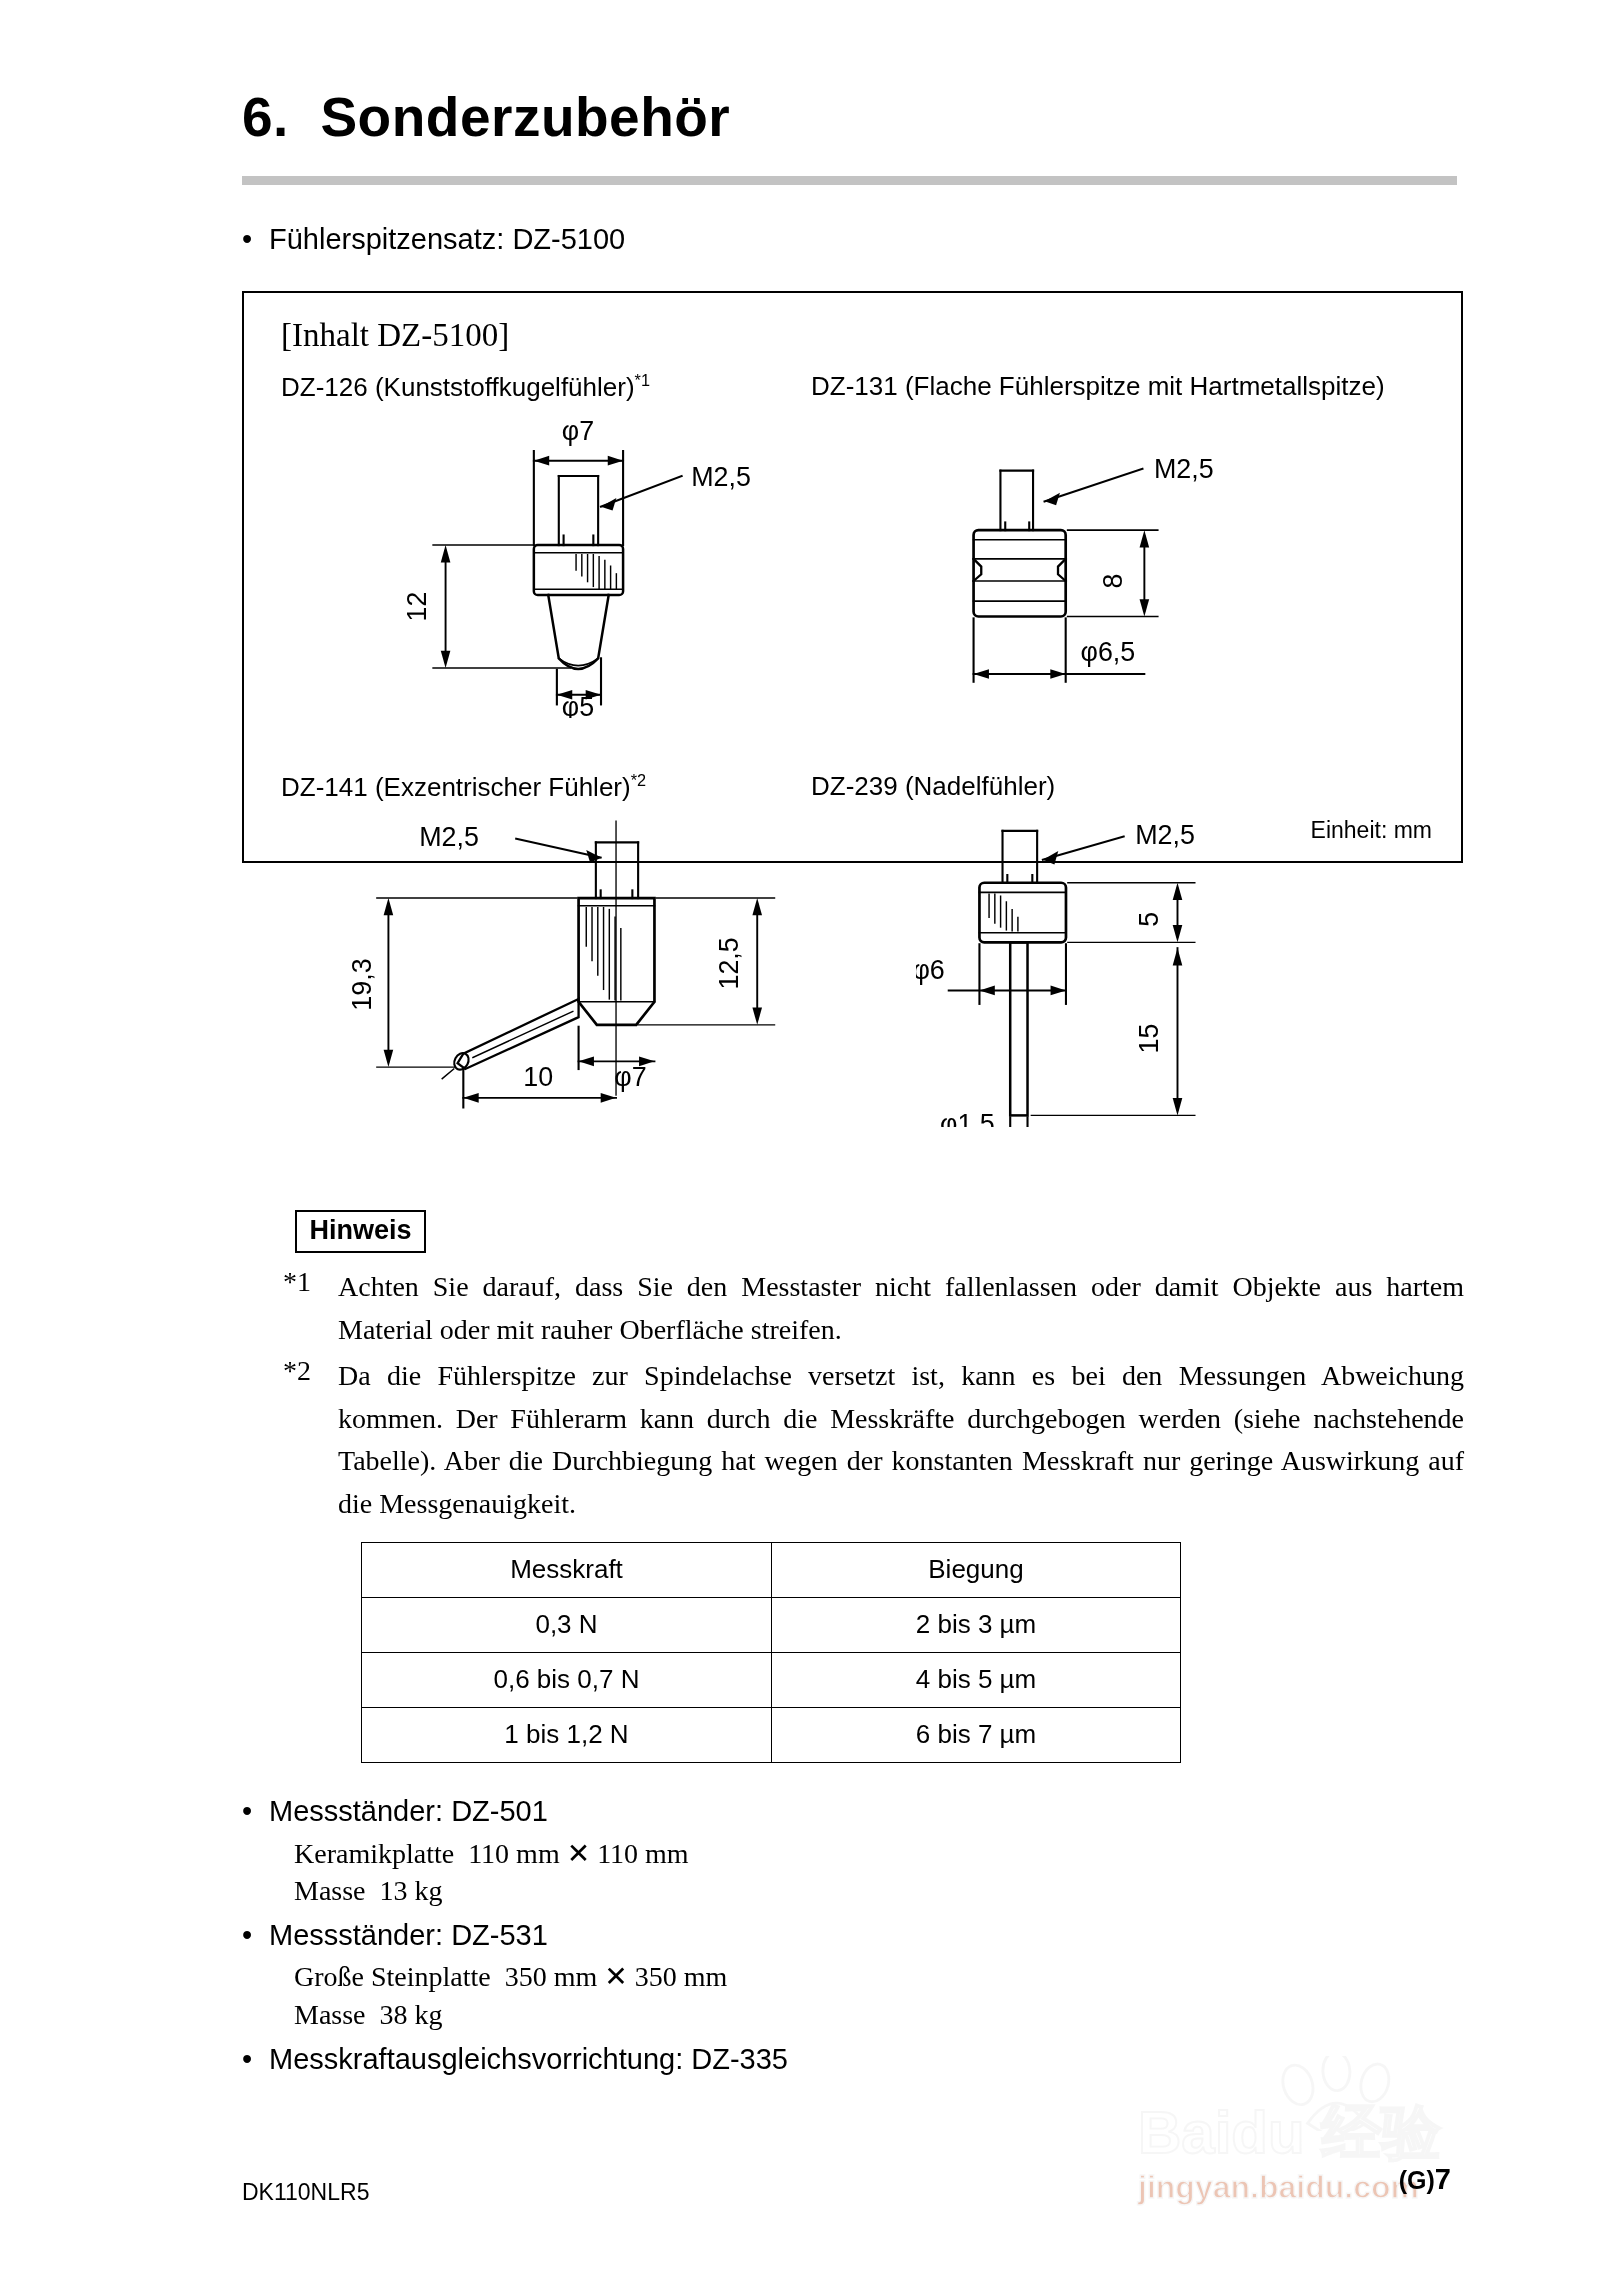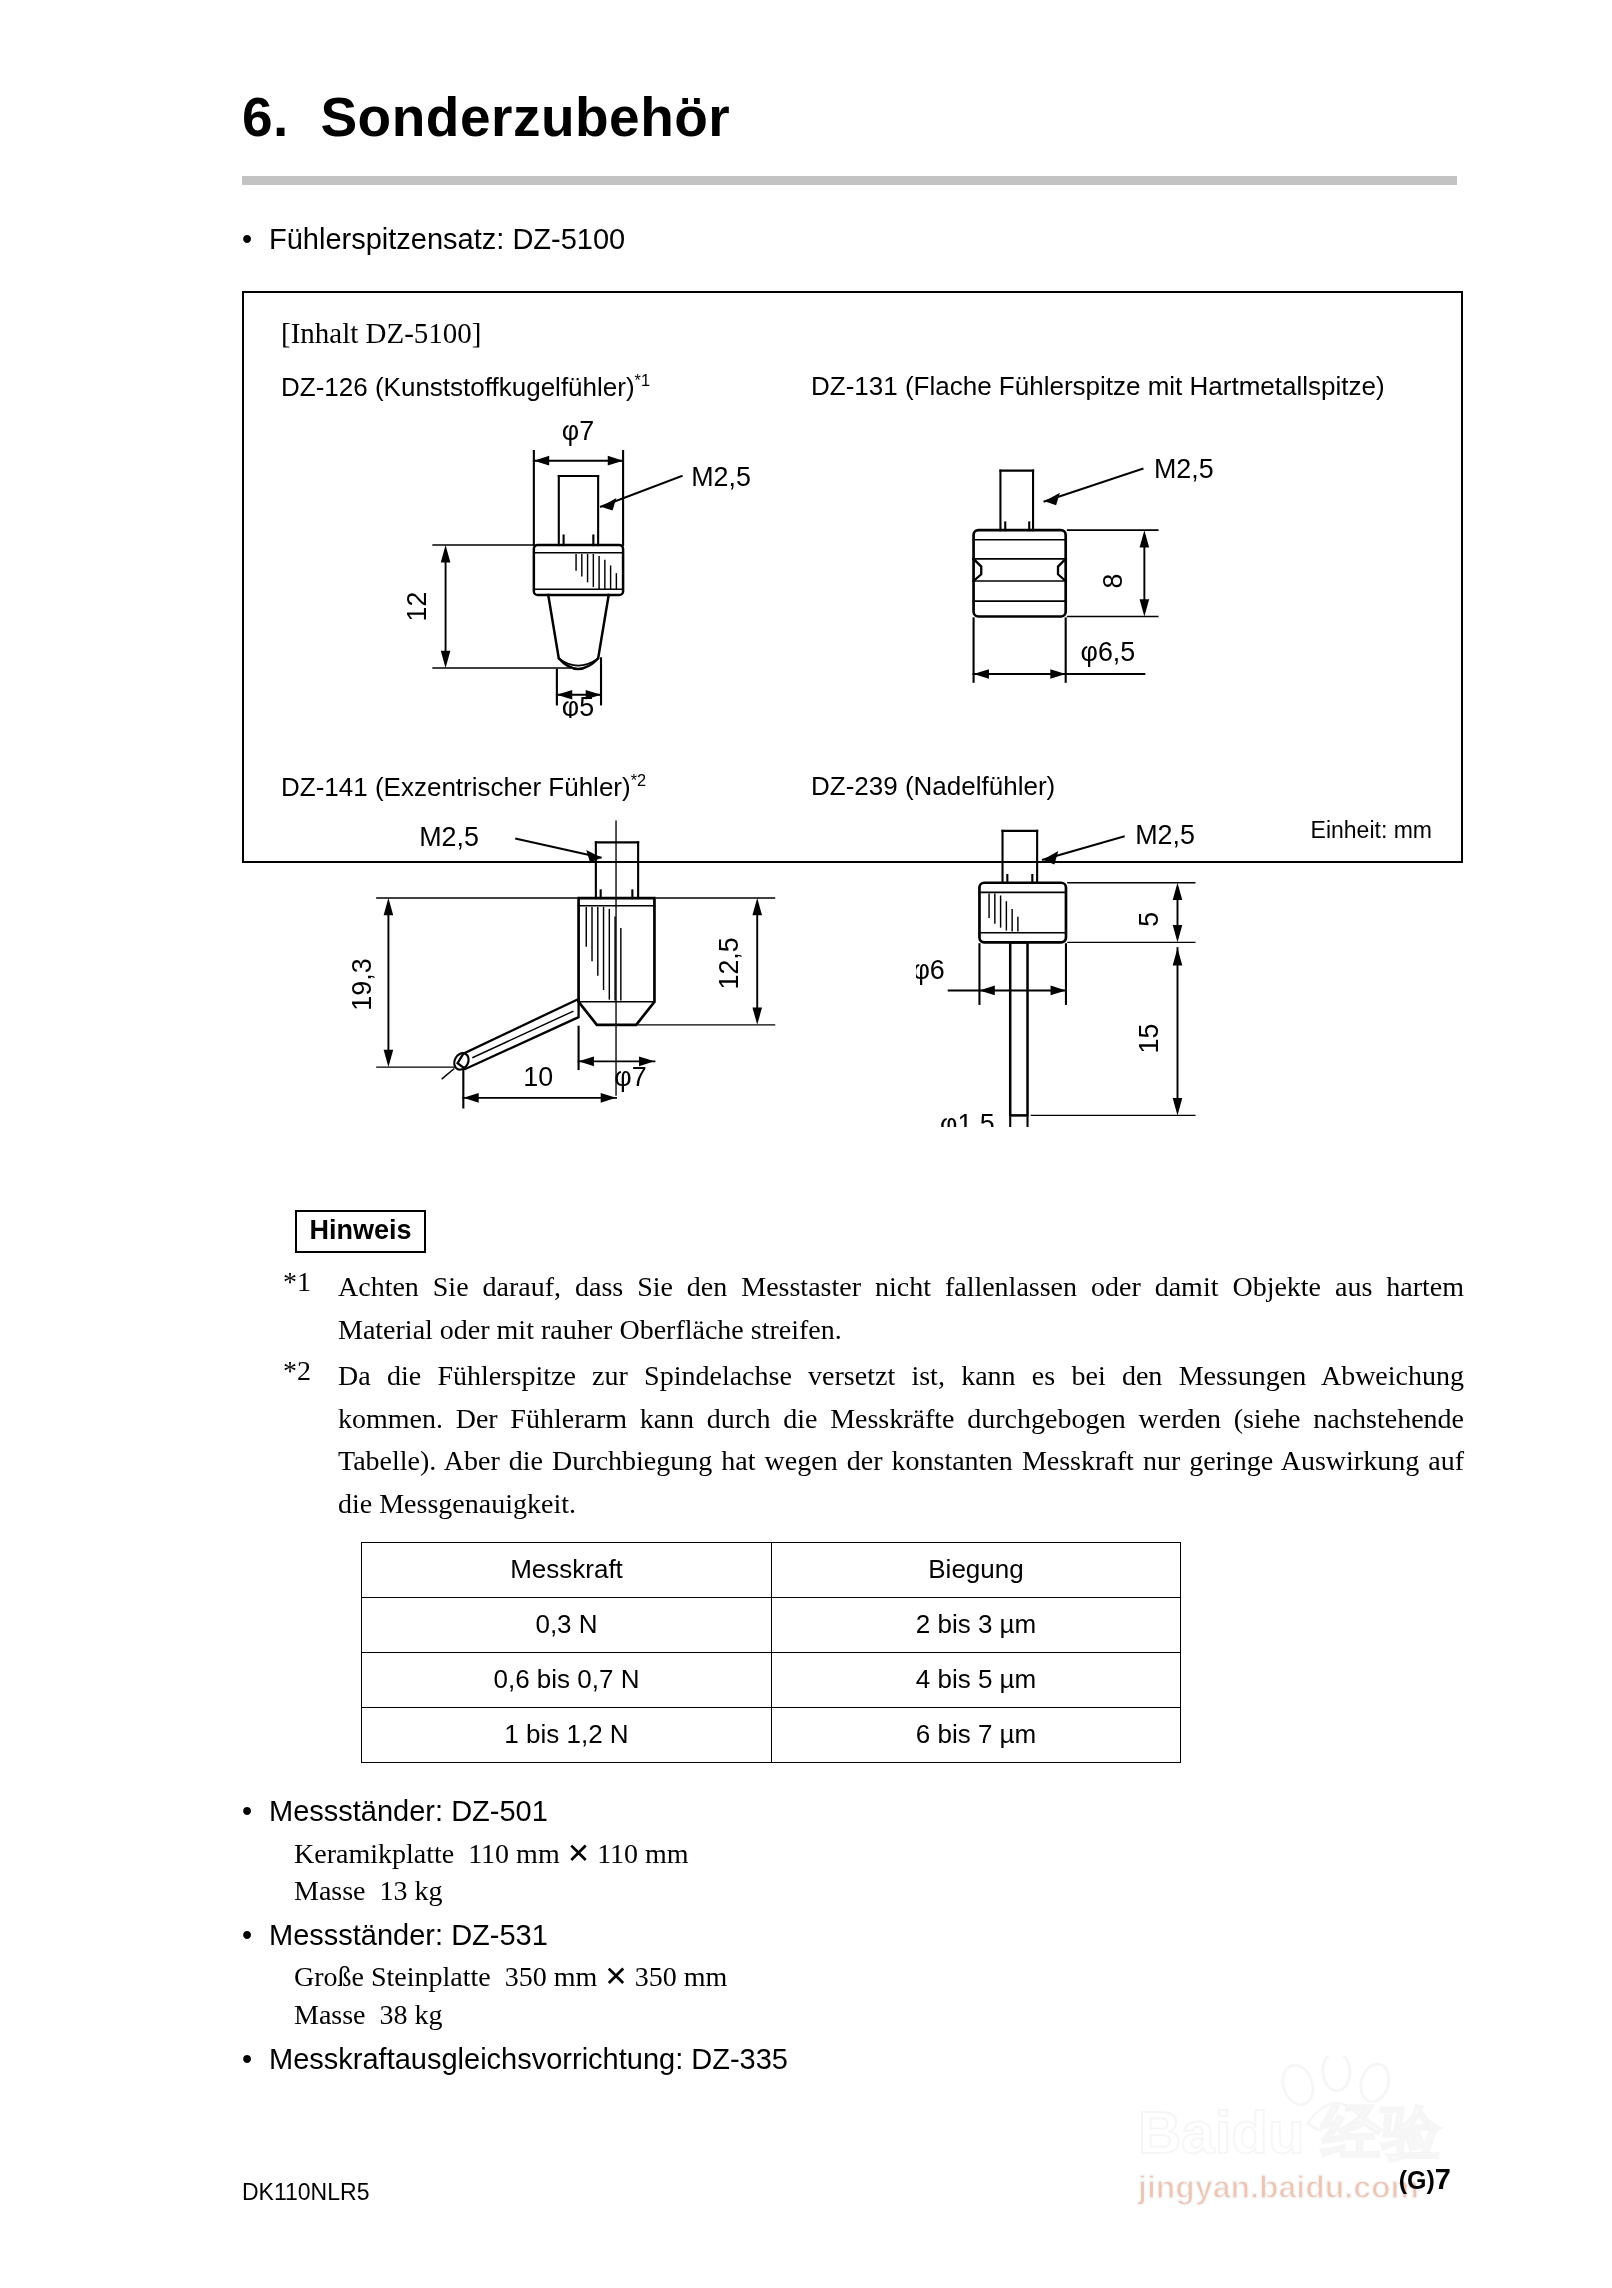--- a/index.html
+++ b/index.html
@@ -59,21 +59,21 @@
     height: 572px;
     border: 2.9px solid #000;
     box-sizing: border-box;
     background: #fff;
   }
   .fig-inhalt {
     position: absolute;
     left: 37px;
     top: 24px;
     font-family: "Liberation Serif", serif;
-    font-size: 29px;
+    font-size: 33px;
     white-space: pre;
   }
   .fig-label {
     position: absolute;
     font-size: 26px;
     white-space: pre;
   }
   .fig-label .sup {
     font-size: 16.3px;
     vertical-align: 9.6px;

